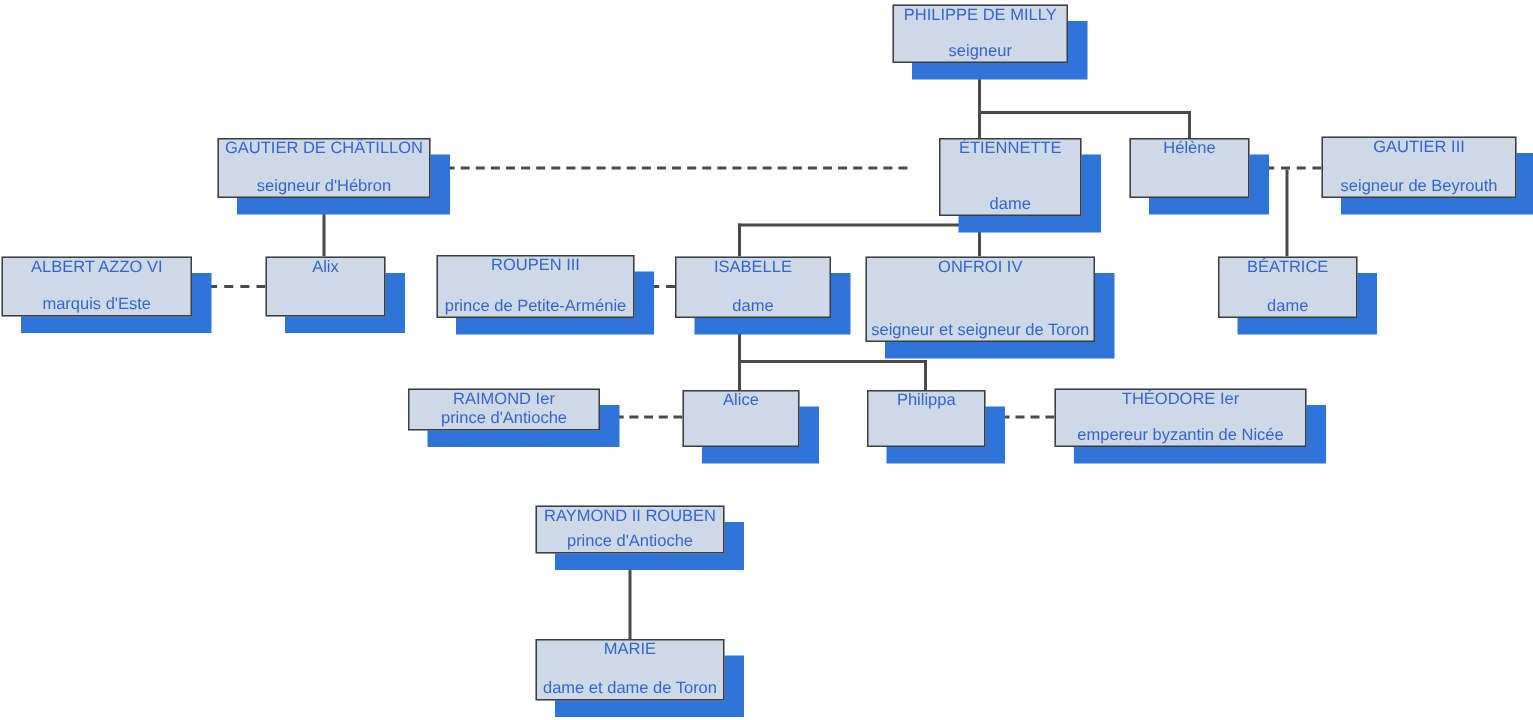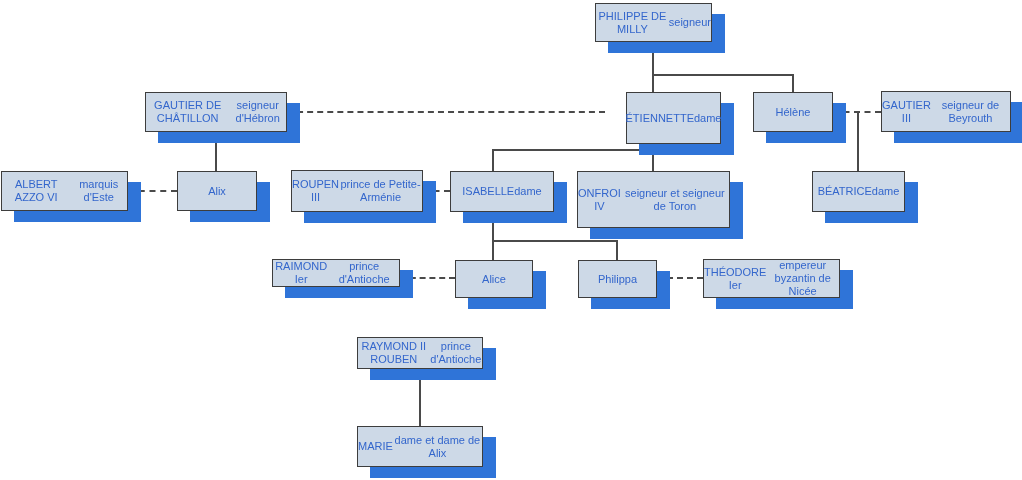--- a/index.html
+++ b/index.html
@@ -13,21 +13,21 @@
   html,body{margin:0;padding:0;background:var(--bg);}
   #canvas{
     position:relative;width:1022px;height:480px;background:var(--bg);
     font-family:"Liberation Sans",sans-serif;overflow:hidden;
   }
   .node{
     position:absolute;box-sizing:border-box;
     background:var(--box-fill);
     border:1px solid var(--box-border);
     box-shadow:13px 11px 0 0 var(--box-shadow);
-    display:flex;flex-direction:row;align-items:center;justify-content:center;
+    display:flex;flex-direction:column;align-items:center;justify-content:space-between;
     text-align:center;color:var(--text);
     font-size:11px;line-height:13px;
     cursor:pointer;
   }
   .node .sub:empty{display:none;}
   .vline,.hline{position:absolute;background:var(--line);}
   .dash{position:absolute;height:0;border-top:2px dashed var(--line);}
 </style>
 </head>
 <body>
@@ -118,28 +118,28 @@
   <div class="node" style="left:455px;top:260px;width:78px;height:38px">
     <div class="nm">Alice</div>
 
   </div>
 
   <div class="node" style="left:578px;top:260px;width:79px;height:38px">
     <div class="nm">Philippa</div>
 
   </div>
 
-  <div class="node" style="left:703px;top:259px;width:137px;height:39px">
+  <div class="node" style="left:703px;top:259px;width:168px;height:39px">
     <div class="nm">THÉODORE Ier</div>
     <div class="sub">empereur byzantin de Nicée</div>
   </div>
 
   <div class="node" style="left:357px;top:337px;width:126px;height:32px">
     <div class="nm">RAYMOND II ROUBEN</div>
     <div class="sub">prince d'Antioche</div>
   </div>
 
   <div class="node" style="left:357px;top:426px;width:126px;height:41px">
     <div class="nm">MARIE</div>
-    <div class="sub">dame et dame de Alix</div>
+    <div class="sub">dame et dame de Toron</div>
   </div>
 
 </div>
 
 </body></html>

